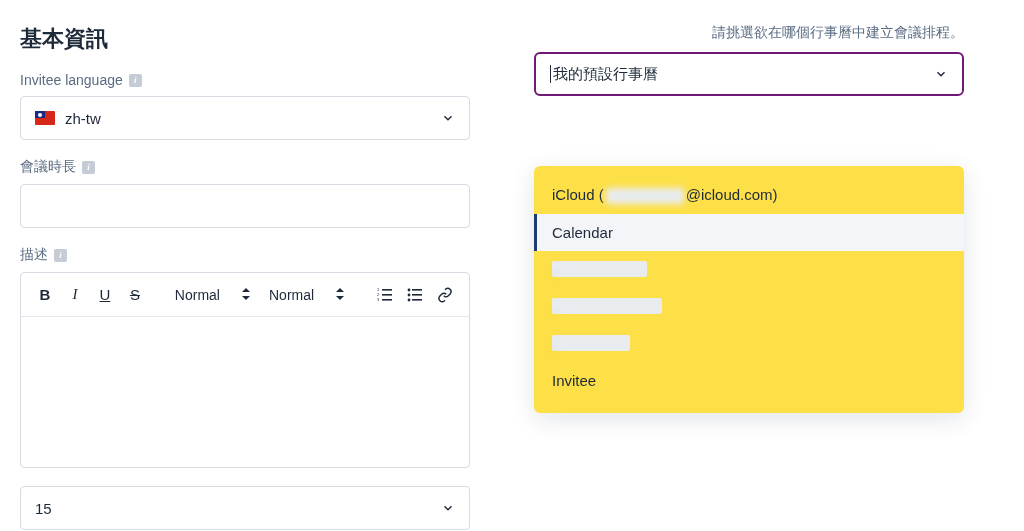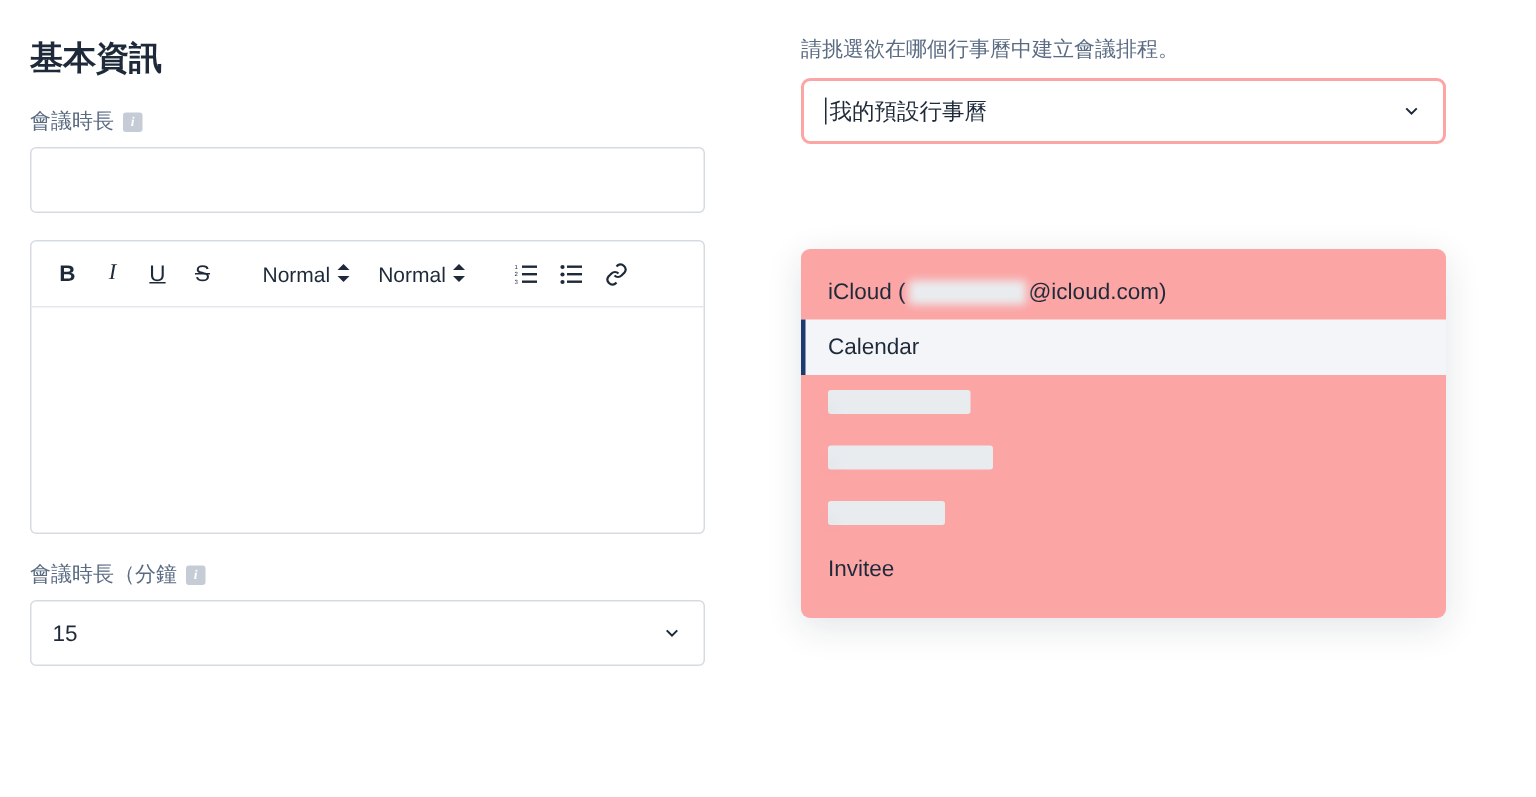--- a/index.html
+++ b/index.html
@@ -28,37 +28,37 @@
   .flag::before { content: ""; position: absolute; top: 0; left: 0; width: 10px; height: 7px; background: #1a2a82; }
   .flag::after { content: ""; position: absolute; top: 1.5px; left: 3px; width: 4px; height: 4px; background: #fff; border-radius: 50%; }
 
   .rich-editor { border: 1px solid #d6dbe3; border-radius: 4px; background: #fff; }
   .toolbar { display: flex; align-items: center; height: 44px; border-bottom: 1px solid #e3e7ee; padding: 0 10px; gap: 2px; }
   .tbtn { width: 28px; height: 28px; display: flex; align-items: center; justify-content: center; border-radius: 3px; color: #1e2a3a; font-size: 15px; }
   .tbtn.bold { font-weight: 800; }
   .tbtn.italic { font-style: italic; font-family: Georgia, serif; }
   .tbtn.under { text-decoration: underline; }
   .tbtn.strike { text-decoration: line-through; }
-  .tdrop { display: flex; align-items: center; padding: 0 8px; height: 28px; font-size: 14px; gap: 4px; }
+  .tdrop { display: flex; align-items: center; padding: 0 8px; height: 28px; font-size: 14px; gap: 21px; }
   .tdrop .sort svg { width: 10px; height: 12px; }
   .spacer-sm { width: 14px; }
   .editor-body { height: 150px; }
 
-  .helper-text { font-size: 14px; color: #5a6b82; margin-bottom: 10px; }
+  .helper-text { font-size: 14px; color: #5a6b82; margin-bottom: 10px; text-align: right; }
 
   .cal-select {
-    width: 100%; height: 44px; border: 2px solid #fca5a5; border-radius: 6px;
+    width: 100%; height: 44px; border: 2px solid #701a75; border-radius: 6px;
     background: #fff; display: flex; align-items: center; padding: 0 14px;
     font-size: 15px; color: #1e2a3a; position: relative;
   }
   .cal-select .cursor-bar { display:inline-block; width:1px; height:18px; background:#1e2a3a; margin-right:2px; }
   .cal-select .chev { margin-left: auto; }
 
   .dropdown-panel {
-    position: absolute; left: 0; right: 0; top: 142px; background: #fca5a5;
+    position: absolute; left: 0; right: 0; top: 142px; background: #fde047;
     border-radius: 6px; box-shadow: 0 6px 24px rgba(20,30,50,0.12); padding: 12px 0 14px 0;
   }
   .dd-header { font-size: 15px; color: #1e2a3a; padding: 8px 18px 10px 18px; }
   .dd-item { font-size: 15px; color: #1e2a3a; padding: 10px 18px; position: relative; }
   .dd-item.active { background: #f3f5f8; }
   .dd-item.active::before { content:""; position:absolute; left:0; top:0; bottom:0; width:3px; background:#1e3a6e; }
   .dd-item.blur .blurtxt {
     display:inline-block; color: transparent; text-shadow: 0 0 8px rgba(120,130,145,0.9);
     background: #e9ecef; border-radius:2px;
   }
@@ -68,30 +68,49 @@
   .dd-redact { display:inline-block; vertical-align:middle; width:78px; height:16px; background:#e9ecef; filter: blur(3px); border-radius:2px; margin: 0 2px; }
 </style>
 </head>
 <body>
 
 <div class="page">
 
   <div class="col col-left">
     <h2 class="section-title">基本資訊</h2>
 
+    <div class="field">
+      <div class="label-row">
+        <span>Invitee language</span>
+        <span class="info-icon"></span>
+      </div>
+      <div class="select-box">
+        <span class="flag"></span>
+        <span>zh-tw</span>
+        <span class="chev">
+          <svg viewBox="0 0 24 24" fill="none" stroke="#1e2a3a" stroke-width="2.4">
+              <polyline points="6 9 12 15 18 9"></polyline>
+            </svg>
+        </span>
+      </div>
+    </div>
 
     <div class="field">
       <div class="label-row">
         <span>會議時長</span>
         <span class="info-icon"></span>
       </div>
       <div class="text-box"></div>
     </div>
 
     <div class="field">
+      <div class="label-row">
+        <span>描述</span>
+        <span class="info-icon"></span>
+      </div>
       <div class="rich-editor">
         <div class="toolbar">
           <div class="tbtn bold">B</div>
           <div class="tbtn italic">I</div>
           <div class="tbtn under">U</div>
           <div class="tbtn strike">S</div>
           <div class="spacer-sm"></div>
           <div class="tdrop">
             <span>Normal</span>
             <span class="sort"><svg viewBox="0 0 10 12">
@@ -132,24 +151,20 @@
                 <path d="M10 13a5 5 0 0 0 7 0l3-3a5 5 0 0 0-7-7l-1 1"></path>
                 <path d="M14 11a5 5 0 0 0-7 0l-3 3a5 5 0 0 0 7 7l1-1"></path>
               </svg>
           </div>
         </div>
         <div class="editor-body"></div>
       </div>
     </div>
 
     <div class="field" style="margin-bottom:0">
-      <div class="label-row">
-        <span>會議時長（分鐘</span>
-        <span class="info-icon"></span>
-      </div>
       <div class="select-box">
         <span>15</span>
         <span class="chev">
           <svg viewBox="0 0 24 24" fill="none" stroke="#1e2a3a" stroke-width="2.4">
               <polyline points="6 9 12 15 18 9"></polyline>
             </svg>
         </span>
       </div>
     </div>
   </div>

